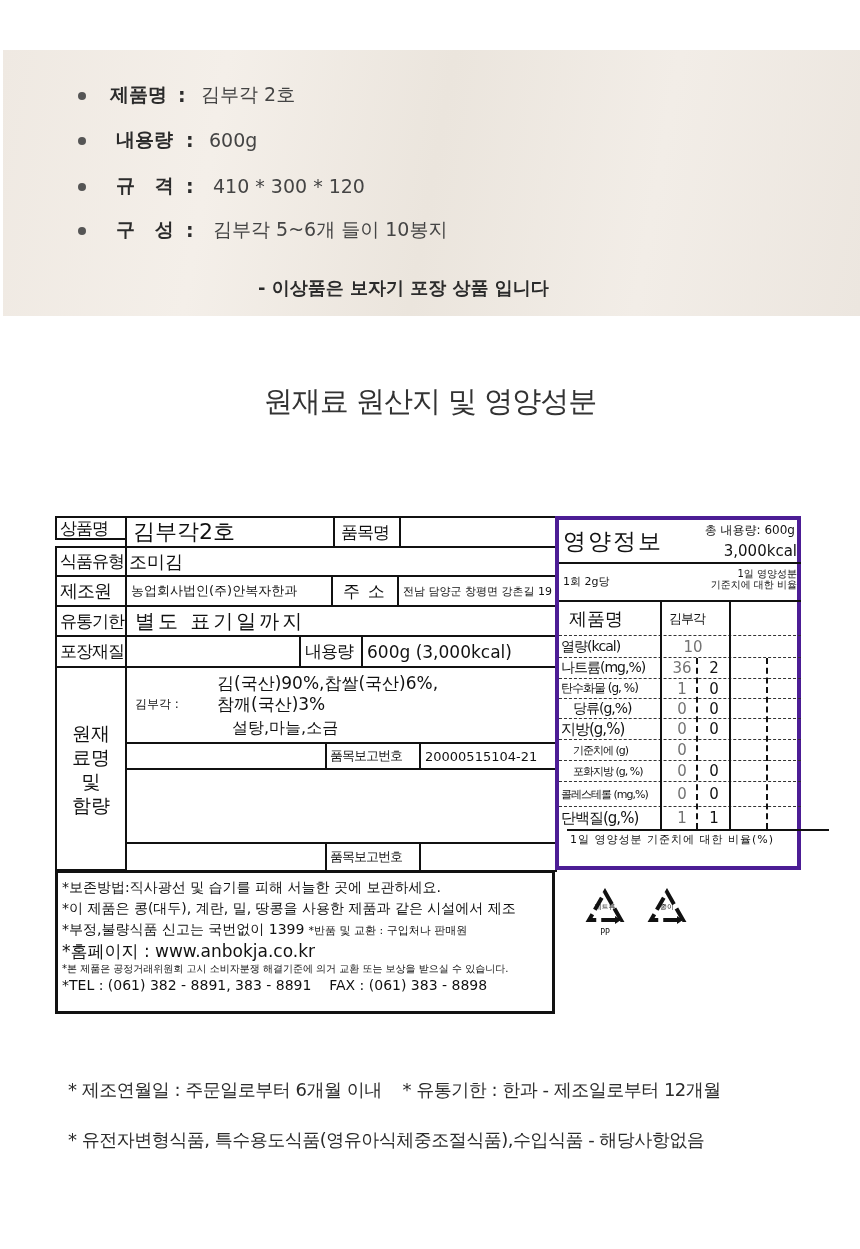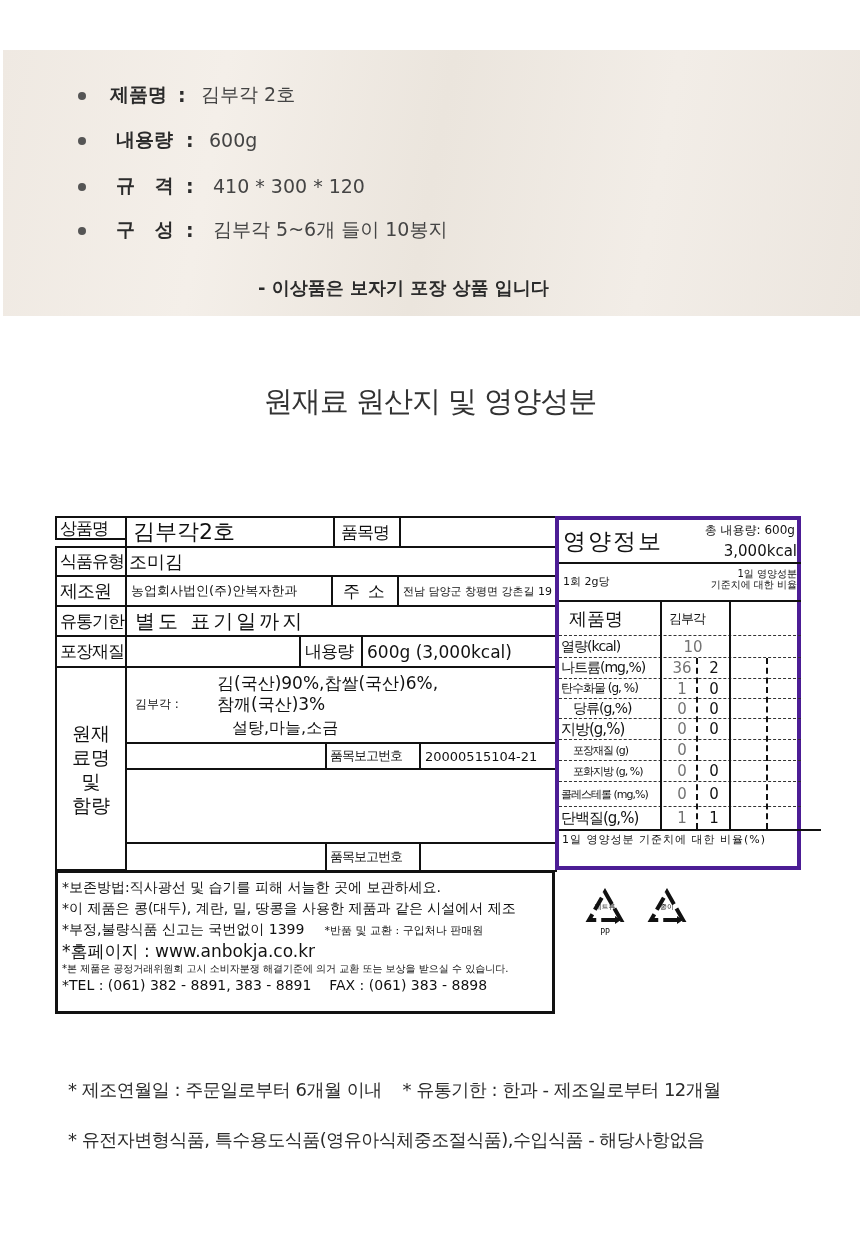--- a/index.html
+++ b/index.html
@@ -39,40 +39,40 @@
     display: flex; flex-direction: column; align-items: center; justify-content: center; font-size: 19px; line-height: 24px; text-align: center; color: #111;
   }
 
   .notes-box {
     position: absolute; left: 0; top: 354px; width: 500px; height: 144px; border: 3px solid #111; padding: 4px 4px; font-size: 14px; color: #111; line-height: 21px;
   }
   .notes-box div { white-space: nowrap; overflow: hidden; }
   .notes-box .n-url { font-size: 17px; }
   .notes-box .n-tiny { font-size: 10px; line-height: 13px; }
   .notes-box .n-tel { font-size: 14px; }
-  .inline-sub { font-size: 11px; margin-left: 20px; }
+  .inline-sub { font-size: 11px; margin-left: 4px; }
 
   
   .nutri { position: absolute; left: 500px; top: 0; width: 246px; height: 354px; border: 4px solid #4c1d95; background: #fff; }
   .n-title { position: absolute; left: 0; top: 0; width: 242px; height: 44px; border-bottom: 2px solid #111; }
   .n-title .big { position: absolute; left: 4px; top: 6px; font-size: 23px; letter-spacing: 2px; color: #111; }
   .n-title .tot1 { position: absolute; right: 6px; top: 2px; font-size: 12px; color: #111; }
   .n-title .tot2 { position: absolute; right: 4px; top: 22px; font-size: 15px; color: #111; }
   .n-serv { position: absolute; left: 0; top: 44px; width: 242px; height: 38px; border-bottom: 2px solid #111; }
   .n-serv .s1 { position: absolute; left: 4px; top: 10px; font-size: 11px; color: #111; }
   .n-serv .s2 { position: absolute; right: 4px; top: 4px; font-size: 10px; line-height: 11px; text-align: right; color: #111; }
   .n-grid { position: absolute; left: 0; top: 82px; width: 242px; }
   .n-row { position: absolute; left: 0; width: 242px; border-bottom: 1px dashed #333; }
   .n-row .lab { position: absolute; left: 2px; top: 0; height: 100%; display: flex; align-items: center; font-size: 14px; color: #111; white-space: nowrap; letter-spacing: -1px; }
   .n-row .lab.indent { left: 14px; font-size: 12px; }
   .n-row .v1 { position: absolute; left: 108px; width: 30px; top: 0; height: 100%; display: flex; align-items: center; justify-content: center; font-size: 15px; color: #737373; }
   .n-row .v2 { position: absolute; left: 140px; width: 30px; top: 0; height: 100%; display: flex; align-items: center; justify-content: center; font-size: 15px; color: #111; }
   .vline { position: absolute; top: 82px; width: 0; border-left: 2px solid #111; }
   .vdash { position: absolute; width: 0; border-left: 2px dashed #111; }
-  .n-foot { position: absolute; left: 0; bottom: 0; width: 262px; height: 18px; border-top: 2px solid #111; font-size: 11px; padding-left: 3px; display: flex; align-items: center; letter-spacing: 1px; color: #111; white-space: nowrap; }
+  .n-foot { position: absolute; left: 8px; bottom: 0; width: 262px; height: 18px; border-top: 2px solid #111; font-size: 11px; padding-left: 3px; display: flex; align-items: center; letter-spacing: 1px; color: #111; white-space: nowrap; }
 
   .recycle { position: absolute; top: 372px; width: 40px; height: 52px; }
   .recycle svg { width: 40px; height: 40px; }
   .recycle .rlab { position: absolute; top: 14px; left: 0; width: 40px; text-align: center; font-size: 7px; color: #111; }
   .recycle .rsub { position: absolute; top: 40px; left: 0; width: 40px; text-align: center; font-size: 8px; color: #111; }
 
   .footnote { position: absolute; left: 68px; font-size: 18px; color: #2b2b2b; white-space: nowrap; letter-spacing: -0.5px; }
 </style>
 </head>
 <body>
@@ -192,21 +192,21 @@
           <span class="lab indent" style="font-size:14px;">당류(g,%)</span>
           <span class="v1">0</span>
           <span class="v2">0</span>
         </div>
       <div class="n-row" style="top:117px;height:21px;">
           <span class="lab" style="font-size:15px;">지방(g,%)</span>
           <span class="v1">0</span>
           <span class="v2">0</span>
         </div>
       <div class="n-row" style="top:138px;height:21px;">
-          <span class="lab indent" style="font-size:11px;">포장재질 (g)</span>
+          <span class="lab indent" style="font-size:11px;">기준치에 (g)</span>
           <span class="v1">0</span>
         </div>
       <div class="n-row" style="top:159px;height:21px;">
           <span class="lab indent" style="font-size:11px;">포화지방 (g, %)</span>
           <span class="v1">0</span>
           <span class="v2">0</span>
         </div>
       <div class="n-row" style="top:180px;height:25px;padding-left:32px;">
           <span class="lab" style="font-size:11px;">콜레스테롤 (mg,%)</span>
           <span class="v1">0</span>

